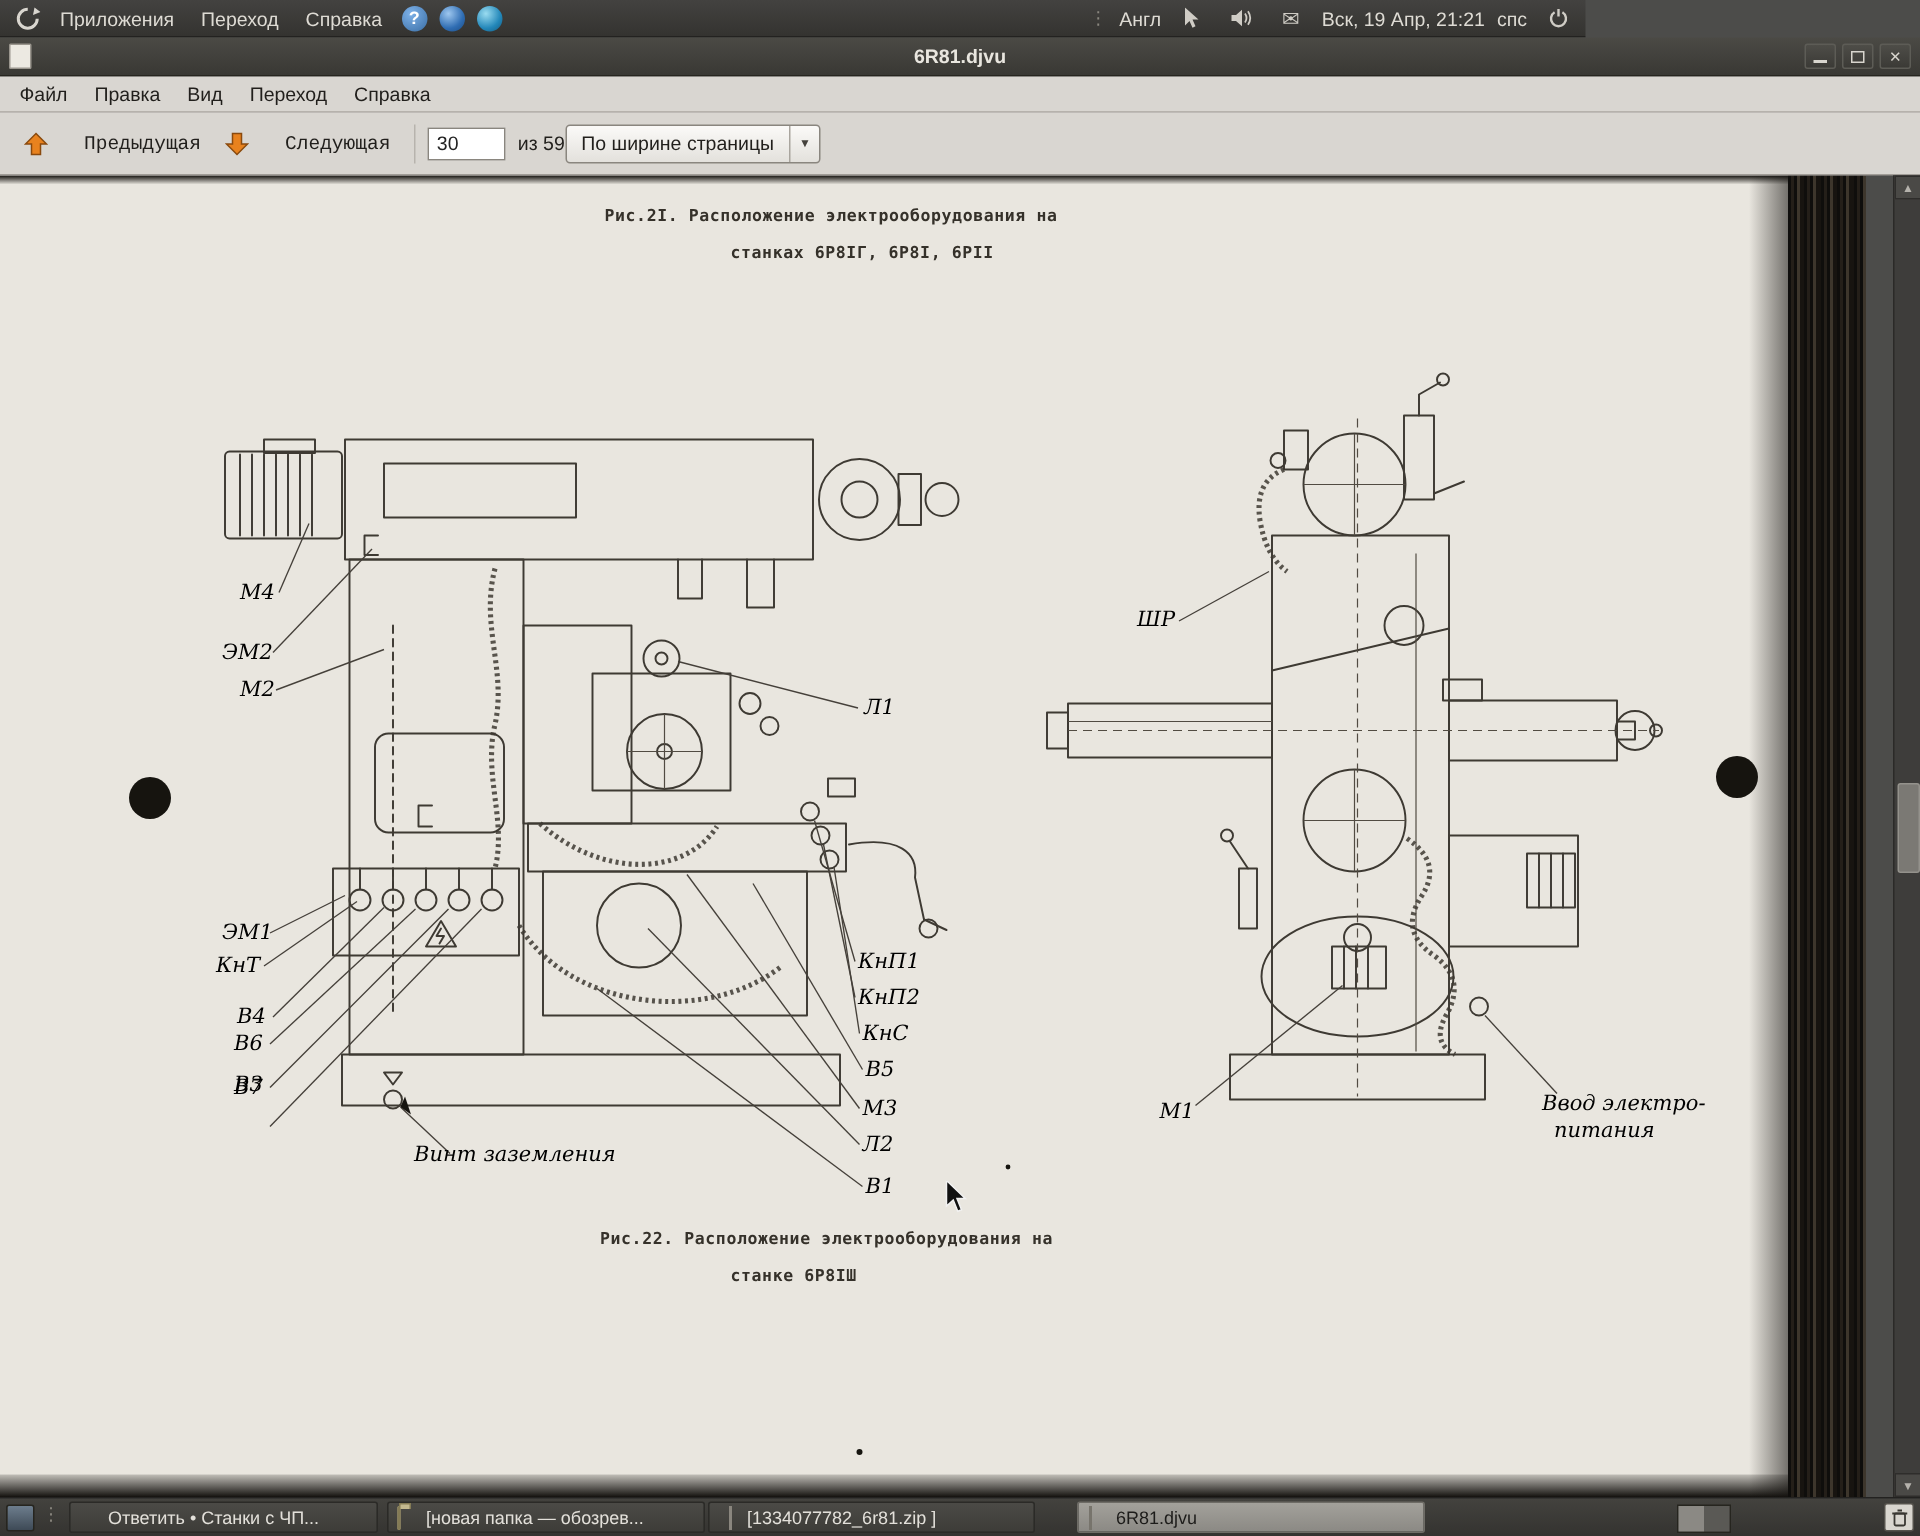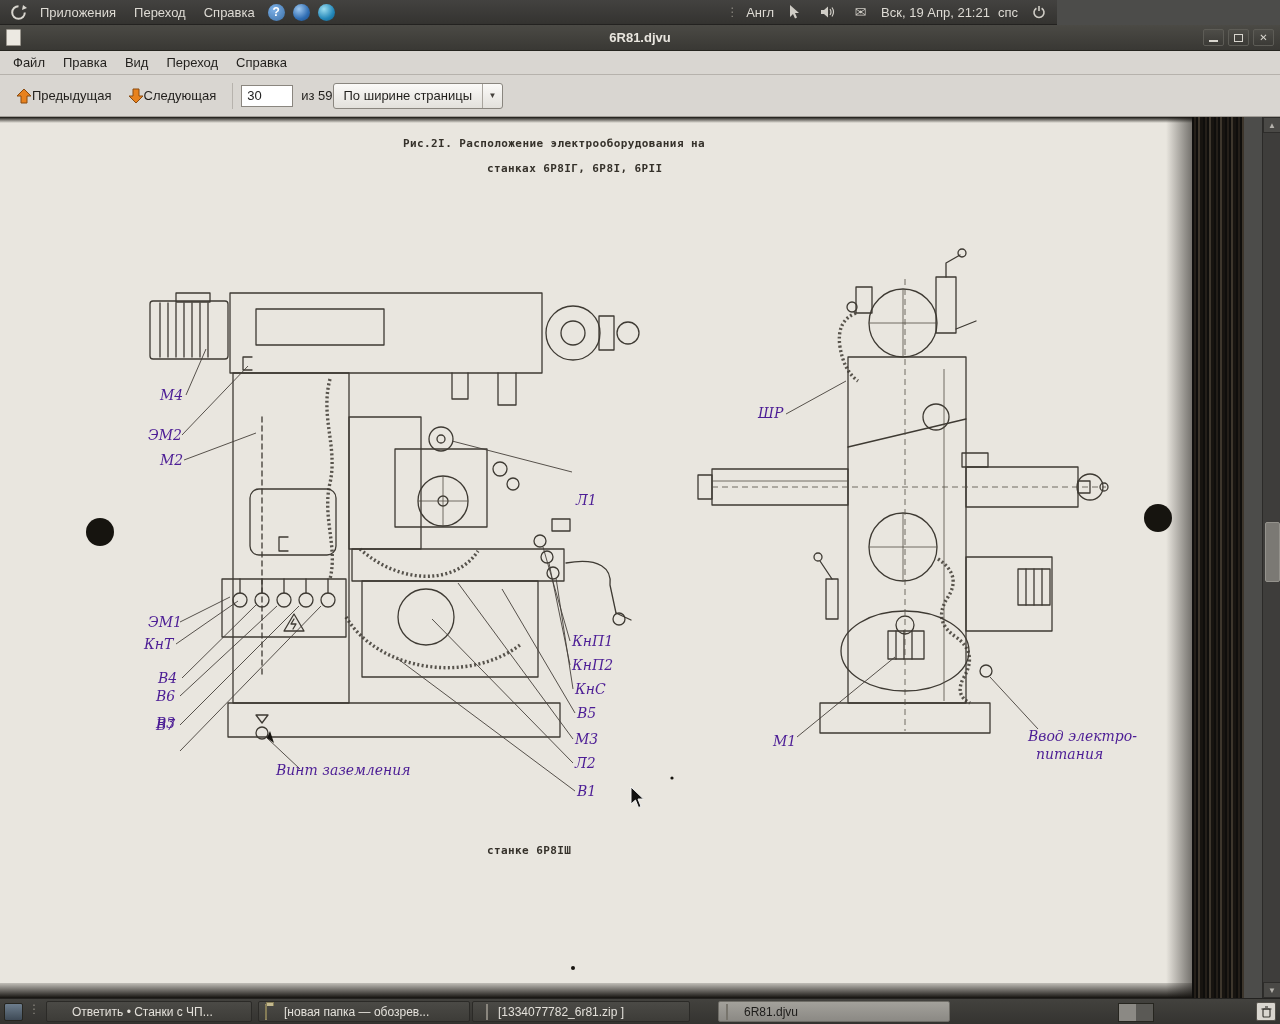--- a/index.html
+++ b/index.html
@@ -38,21 +38,21 @@
   
   .menubar{position:absolute;left:0;top:51px;width:1280px;height:24px;box-sizing:border-box;
     background:#d9d6d1;border-bottom:1px solid #b6b2ac;display:flex;align-items:center;
     padding:0 4px;color:#211f1c;font-size:13px;}
   .mb-item{padding:3px 9px;white-space:nowrap;}
 
   
   .toolbar{position:absolute;left:0;top:75px;width:1280px;height:42px;box-sizing:border-box;
     background:#d9d6d1;border-bottom:1px solid #a19d97;display:flex;align-items:center;
     padding:0 8px;color:#211f1c;font-size:13px;}
-  .tb-btn{display:flex;align-items:center;gap:0;padding:4px 8px;border-radius:3px;white-space:nowrap;}
+  .tb-btn{display:flex;align-items:center;gap:24px;padding:4px 8px;border-radius:3px;white-space:nowrap;font-family:Liberation Mono, monospace;}
   .tb-sep{width:1px;height:26px;background:#b7b3ad;margin:0 8px;}
   .page-input{width:52px;height:22px;box-sizing:border-box;border:1px solid #8a867f;background:#fff;
     font:13px "Liberation Sans",sans-serif;padding:0 5px;color:#222;}
   .page-total{margin:0 0 0 8px;white-space:nowrap;}
   .combo{display:flex;align-items:center;height:26px;box-sizing:border-box;border:1px solid #8a867f;
     border-radius:3px;background:linear-gradient(#fbfaf8,#e3e1dc);}
   .combo-label{padding:0 10px;white-space:nowrap;}
   .combo-arrow{width:19px;height:100%;display:flex;align-items:center;justify-content:center;
     border-left:1px solid #a9a59e;font-size:8px;color:#44413c;}
 
@@ -68,21 +68,21 @@
   .scan-edge::before{content:"";position:absolute;left:-26px;top:0;width:26px;height:100%;
     background:linear-gradient(90deg,rgba(20,18,15,0),rgba(20,18,15,.55));}
   .drawing{position:absolute;left:0;top:0;}
   .g-main{stroke:#3e3a33;fill:none;stroke-width:1.3;stroke-linecap:round;stroke-linejoin:round;}
   .g-thin{stroke:#514b42;fill:none;stroke-width:.8;}
   .g-cable{stroke:#3e3a33;fill:none;stroke-width:3.4;stroke-dasharray:2 2.4;opacity:.85;}
   .g-lead{stroke:#45403a;fill:none;stroke-width:.9;}
   .g-fill{fill:#16140f;stroke:none;}
   .cap{position:absolute;font-family:"DejaVu Sans Mono",monospace;font-size:11px;font-weight:600;
     letter-spacing:.4px;color:#35312a;white-space:nowrap;}
-  .lbl{position:absolute;font:italic 14px "DejaVu Serif",serif;color:#4c1d95;white-space:nowrap;}
+  .lbl{position:absolute;font:italic 14px "DejaVu Serif",serif;color:#000000;white-space:nowrap;}
   .cursor{position:absolute;left:630px;top:670px;}
 
   
   .scrollbar{position:absolute;right:0;top:0;width:18px;height:881px;box-sizing:border-box;
     background:#3e3d3b;border-left:1px solid #2b2a28;}
   .sb-btn{position:absolute;left:0;width:18px;height:16px;box-sizing:border-box;background:#4a4946;
     border:1px solid #2e2d2b;color:#b5b2ac;font-size:8px;display:flex;align-items:center;justify-content:center;}
   .sb-up{top:0;} .sb-down{bottom:0;}
   .sb-thumb{position:absolute;left:2px;width:13px;top:405px;height:58px;background:#7b7974;
     border:1px solid #94928c;border-radius:2px;}
@@ -344,26 +344,27 @@
           <circle cx="100" cy="415" r="14"></circle>
           <circle cx="1158" cy="401" r="14"></circle>
           <circle cx="672" cy="661" r="1.6"></circle>
           <circle cx="573" cy="851" r="2"></circle>
           <polygon points="267,621 274,626 270,614"></polygon>
         </g>
       </svg>
 
       <div class="cap" style="left:403px;top:20px;">Рис.2I. Расположение электрооборудования на</div>
       <div class="cap" style="left:487px;top:45px;">станках 6Р8IГ, 6Р8I, 6РII</div>
+      <div class="cap" style="left:400px;top:702px;">Рис.22. Расположение электрооборудования на</div>
       <div class="cap" style="left:487px;top:727px;">станке 6Р8IШ</div>
 
       <div class="lbl" style="left:160px;top:270px;">М4</div>
       <div class="lbl" style="left:148px;top:310px;text-align:center;">ЭМ2</div>
       <div class="lbl" style="left:160px;top:335px;">М2</div>
-      <div class="lbl" style="left:576px;top:347px;margin-top:28px;">Л1</div>
+      <div class="lbl" style="left:576px;top:347px;">Л1</div>
       <div class="lbl" style="left:148px;top:497px;">ЭМ1</div>
       <div class="lbl" style="left:144px;top:519px;">КнТ</div>
       <div class="lbl" style="left:158px;top:553px;">В4</div>
       <div class="lbl" style="left:156px;top:571px;">В6</div>
       <div class="lbl" style="left:156px;top:600px;">В7</div>
       <div class="lbl" style="left:156px;top:598px;">В3</div>
       <div class="lbl" style="left:276px;top:645px;">Винт заземления</div>
       <div class="lbl" style="left:572px;top:516px;">КнП1</div>
       <div class="lbl" style="left:572px;top:540px;">КнП2</div>
       <div class="lbl" style="left:575px;top:564px;">КнС</div>

